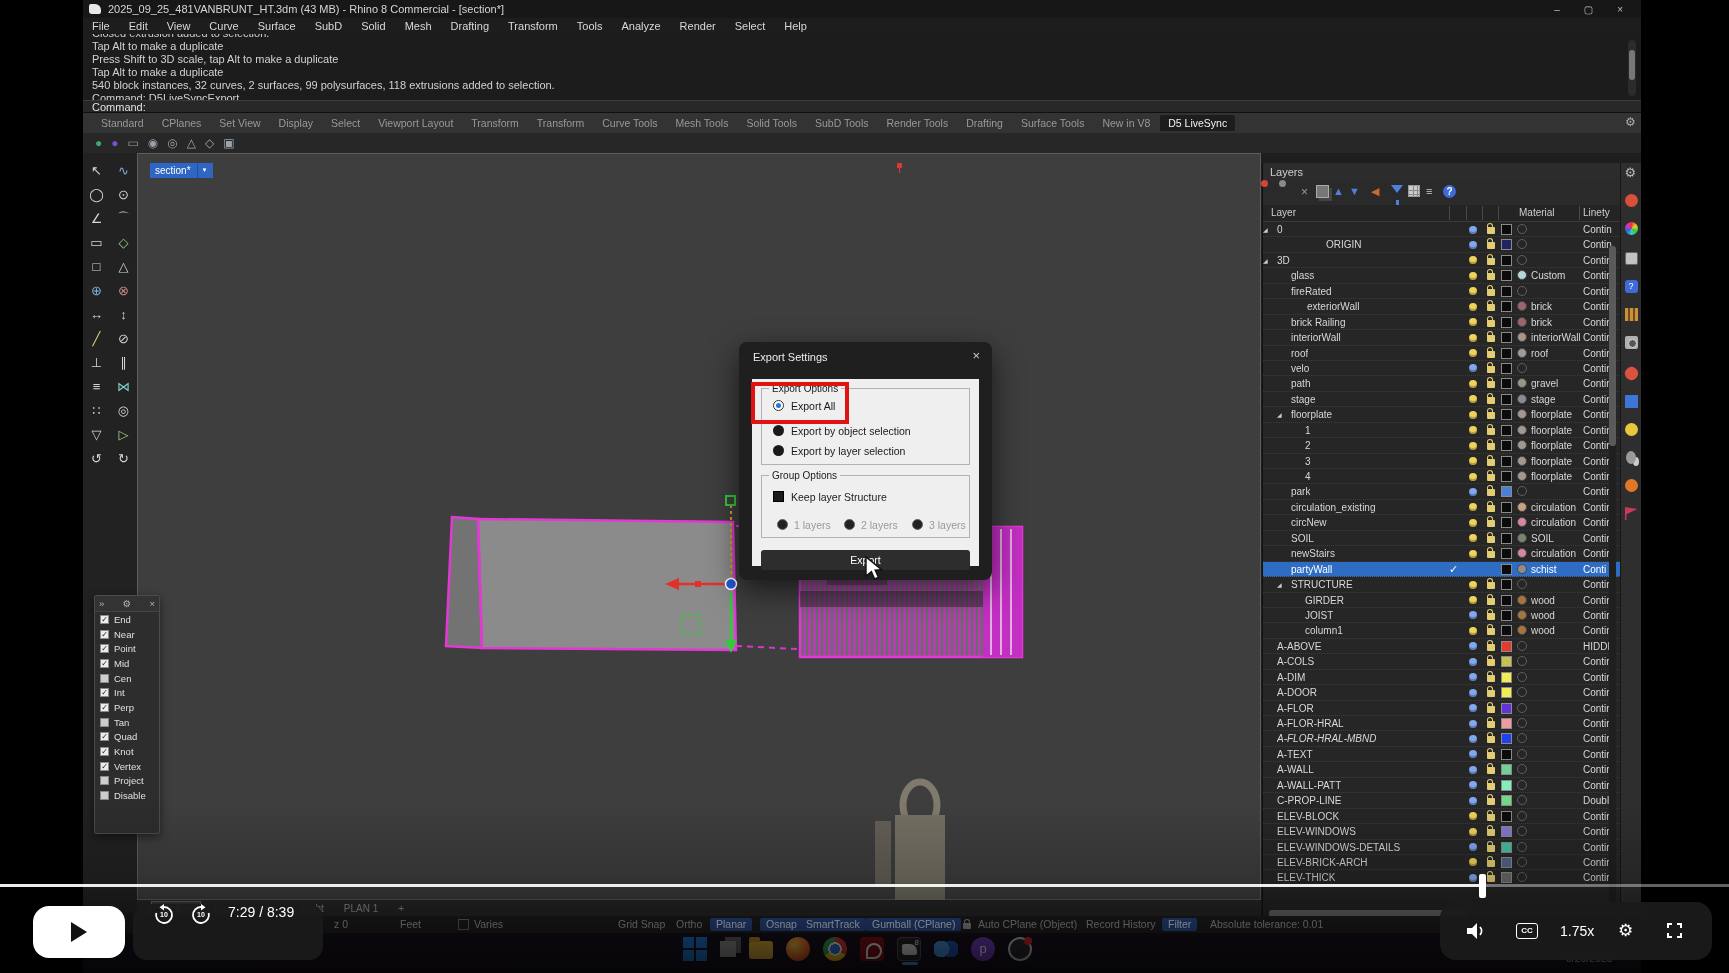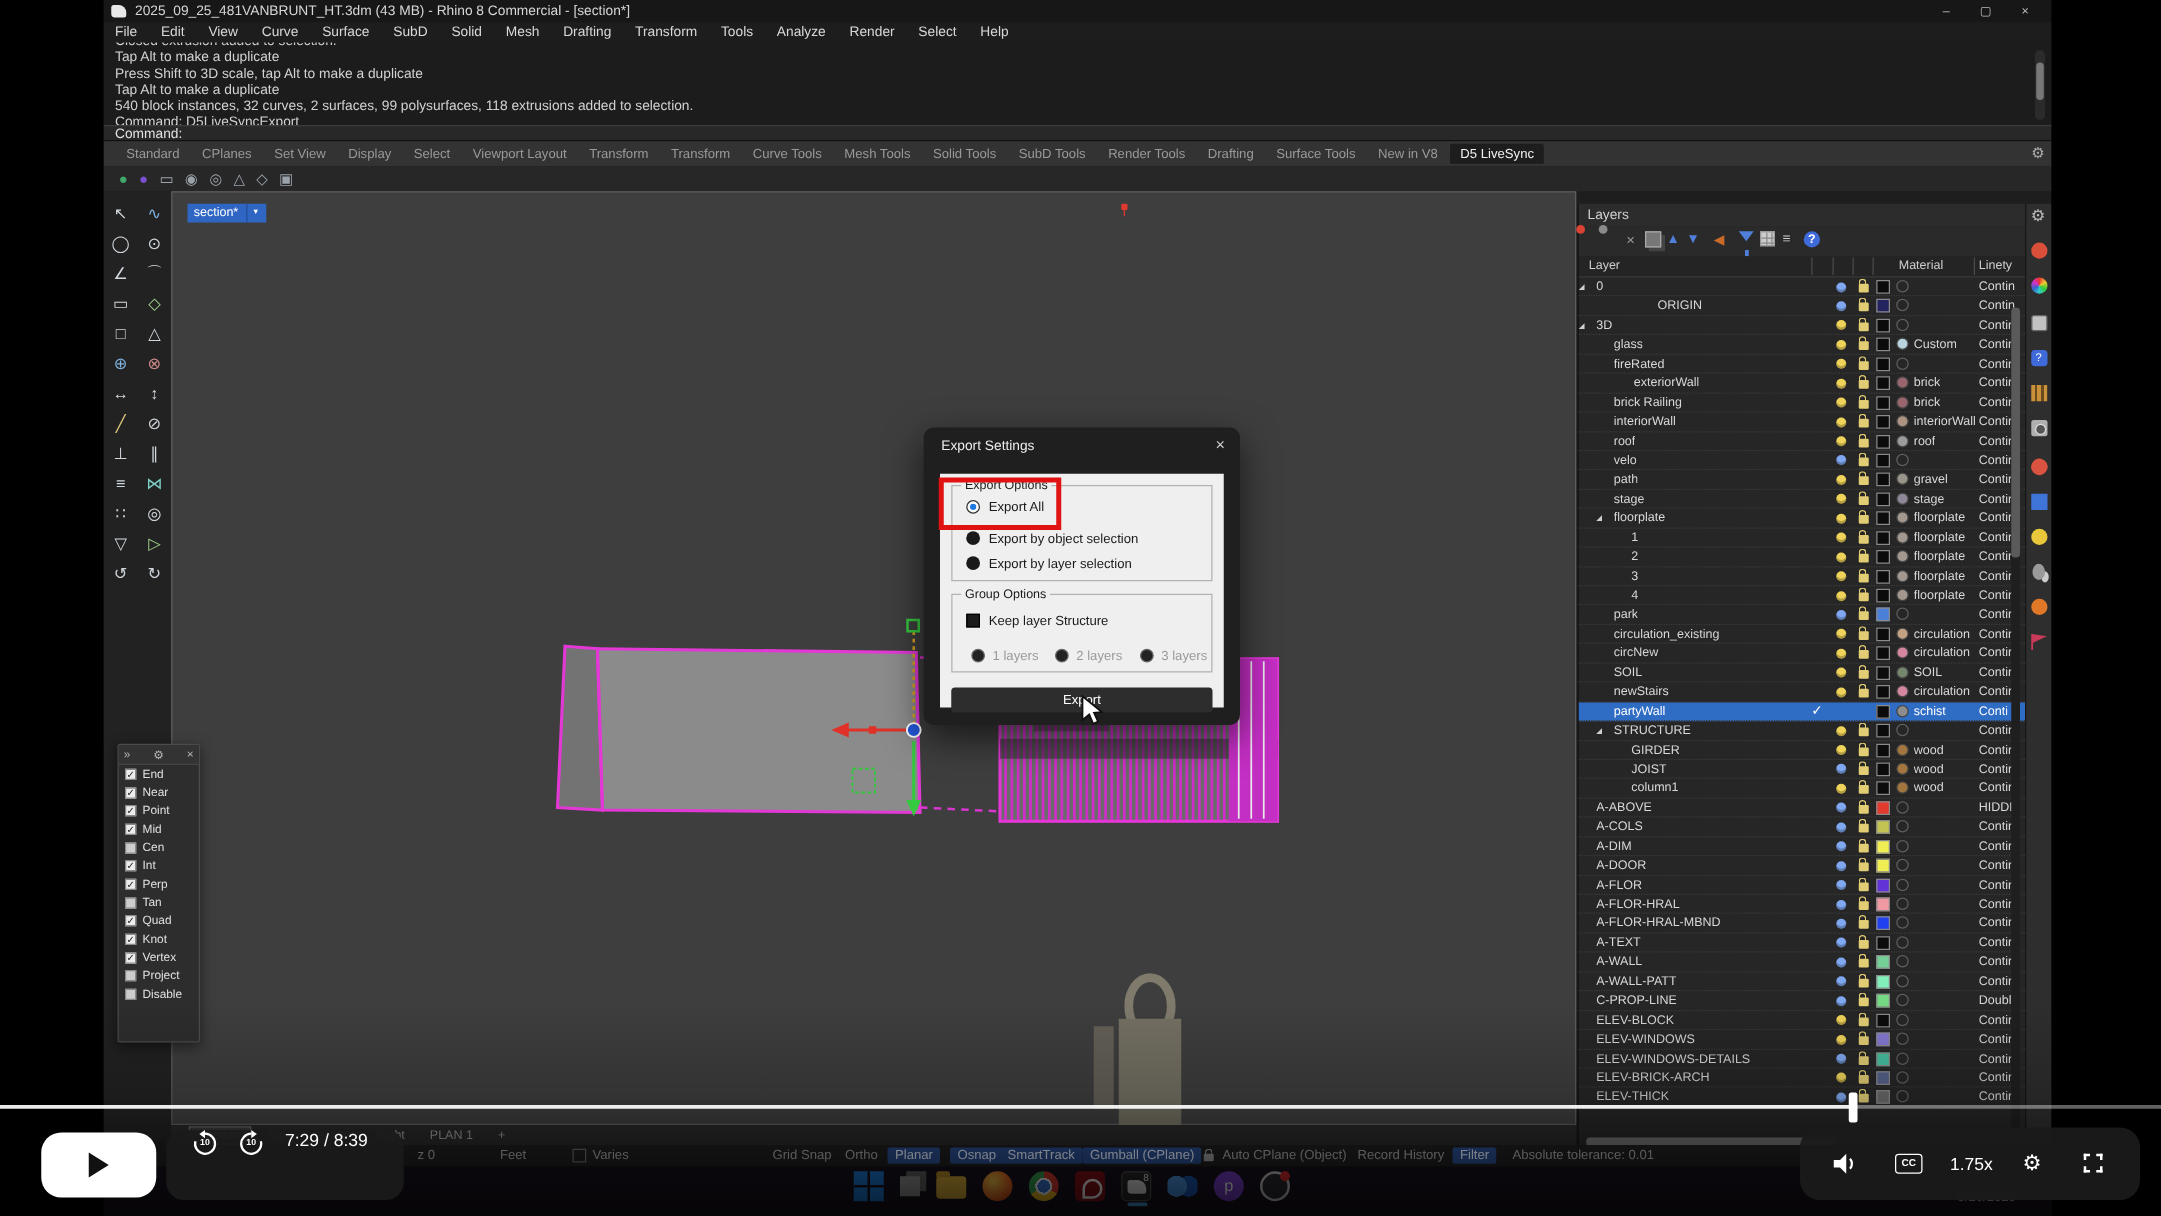--- a/index.html
+++ b/index.html
@@ -702,21 +702,21 @@
           <div class="lrow">
             <span class="lname" style="left: 14px;">A-FLOR-HRAL</span>
             <span class="bulb" style="left: 206px; background: rgb(127, 168, 240); box-shadow: rgba(0, 0, 0, 0.25) 0px -2px 0px inset;"></span>
             <span class="llock"></span>
             <span class="swatch" style="background: rgb(239, 154, 162);"></span>
             <span class="mcircle none"></span>
             <span class="mname"></span>
             <span class="ltype">Contin</span>
           </div>
           <div class="lrow">
-            <span class="lname" style="left: 14px;">A-FLOR-HRAL-MBND</span>
+            <span class="lname" style="left: 14px; font-style: italic;">A-FLOR-HRAL-MBND</span>
             <span class="bulb" style="left: 206px; background: rgb(127, 168, 240); box-shadow: rgba(0, 0, 0, 0.25) 0px -2px 0px inset;"></span>
             <span class="llock"></span>
             <span class="swatch" style="background: rgb(31, 65, 239);"></span>
             <span class="mcircle none"></span>
             <span class="mname"></span>
             <span class="ltype">Contin</span>
           </div>
           <div class="lrow">
             <span class="lname" style="left: 14px;">A-TEXT</span>
             <span class="bulb" style="left: 206px; background: rgb(127, 168, 240); box-shadow: rgba(0, 0, 0, 0.25) 0px -2px 0px inset;"></span>

